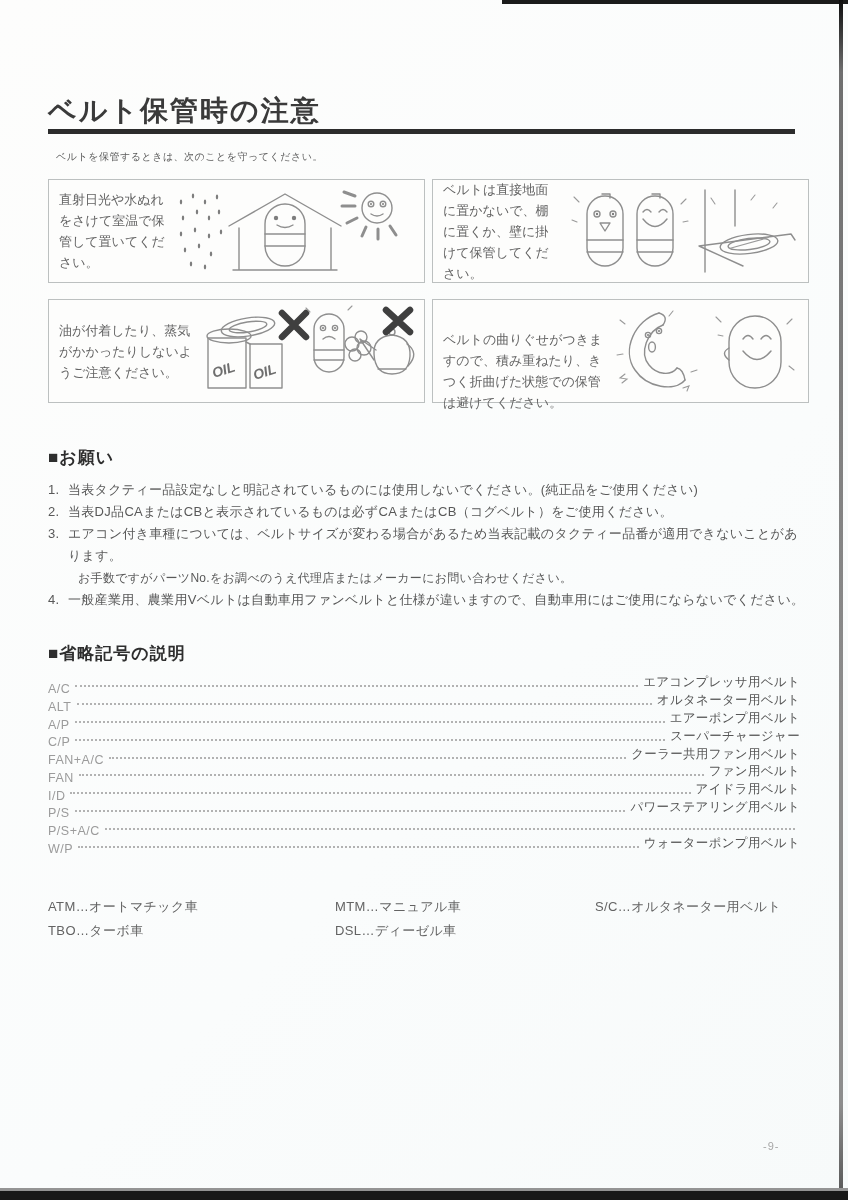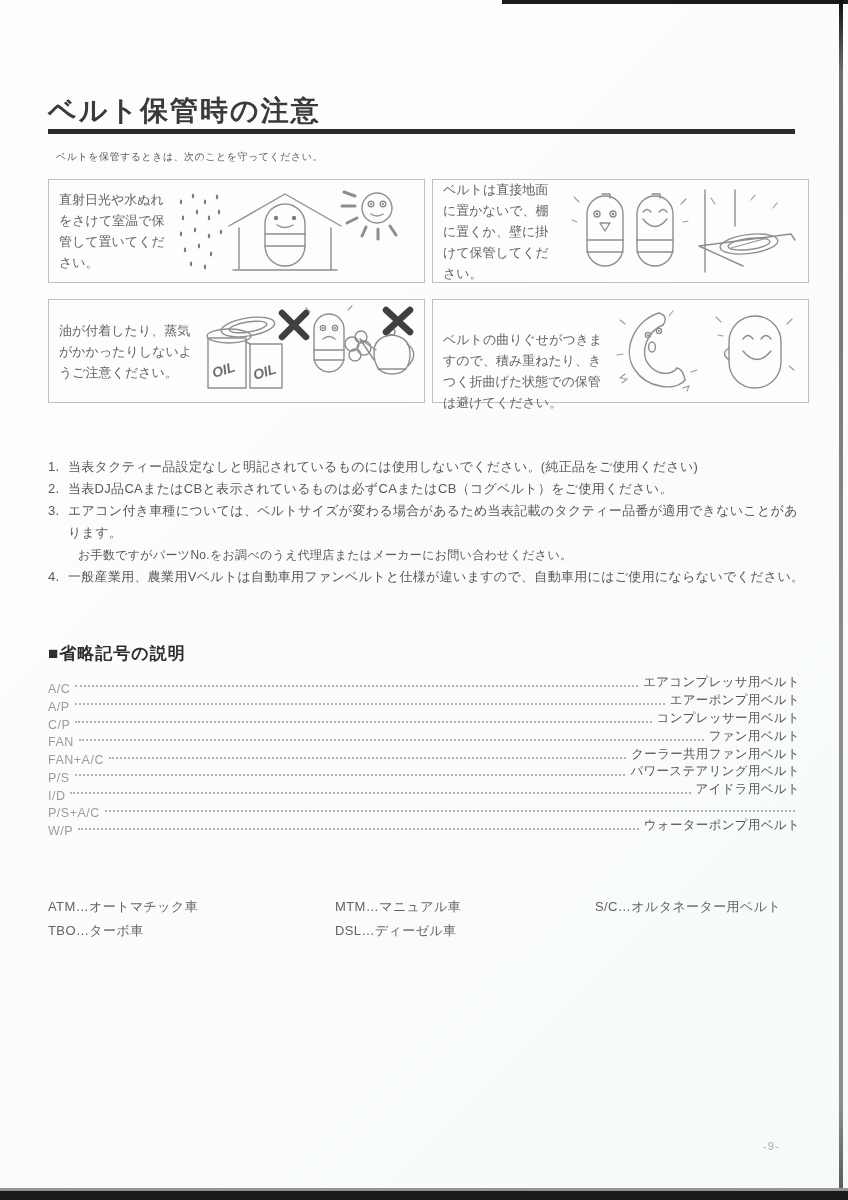--- a/index.html
+++ b/index.html
@@ -223,20 +223,21 @@
             <path class="ln" d="M130,31 Q135,24 140,31 M148,31 Q153,24 158,31"></path>
             <path class="ln" d="M130,43 Q144,60 158,43"></path>
             <path class="lnthin" d="M108,14 L103,9 M174,16 L179,11 M176,58 L181,62 M110,28 L105,27"></path>
           </g>
         </svg>
       </div>
     </div>
   </div>
 
   <div class="notice">
+    <div class="section-heading">■お願い</div>
     <div class="notice-items">
       <div class="notice-item">
         <span class="notice-num">1.</span>
         <span>当表タクティー品設定なしと明記されているものには使用しないでください。(純正品をご使用ください)</span>
       </div>
       <div class="notice-item">
         <span class="notice-num">2.</span>
         <span>当表DJ品CAまたはCBと表示されているものは必ずCAまたはCB（コグベルト）をご使用ください。</span>
       </div>
       <div class="notice-item">
@@ -253,48 +254,53 @@
 
   <div class="abbrev">
     <div class="section-heading">■省略記号の説明</div>
     <div class="abbrev-rows">
       <div class="abbrev-row">
         <span class="abbrev-code">A/C</span>
         <span class="leader"></span>
         <span class="abbrev-def">エアコンプレッサ用ベルト</span>
       </div>
       <div class="abbrev-row">
+        <span class="abbrev-code">ALT</span>
+        <span class="leader"></span>
+        <span class="abbrev-def">オルタネーター用ベルト</span>
+      </div>
+      <div class="abbrev-row">
         <span class="abbrev-code">A/P</span>
         <span class="leader"></span>
         <span class="abbrev-def">エアーポンプ用ベルト</span>
       </div>
       <div class="abbrev-row">
         <span class="abbrev-code">C/P</span>
         <span class="leader"></span>
-        <span class="abbrev-def">コンプレッサー用ベルト</span>
+        <span class="abbrev-def">スーパーチャージャー</span>
+      </div>
+      <div class="abbrev-row">
+        <span class="abbrev-code">FAN+A/C</span>
+        <span class="leader"></span>
+        <span class="abbrev-def">クーラー共用ファン用ベルト</span>
       </div>
       <div class="abbrev-row">
         <span class="abbrev-code">FAN</span>
         <span class="leader"></span>
         <span class="abbrev-def">ファン用ベルト</span>
       </div>
       <div class="abbrev-row">
-        <span class="abbrev-code">FAN+A/C</span>
-        <span class="leader"></span>
-        <span class="abbrev-def">クーラー共用ファン用ベルト</span>
+        <span class="abbrev-code">I/D</span>
+        <span class="leader"></span>
+        <span class="abbrev-def">アイドラ用ベルト</span>
       </div>
       <div class="abbrev-row">
         <span class="abbrev-code">P/S</span>
         <span class="leader"></span>
         <span class="abbrev-def">パワーステアリング用ベルト</span>
-      </div>
-      <div class="abbrev-row">
-        <span class="abbrev-code">I/D</span>
-        <span class="leader"></span>
-        <span class="abbrev-def">アイドラ用ベルト</span>
       </div>
       <div class="abbrev-row">
         <span class="abbrev-code">P/S+A/C</span>
         <span class="leader"></span>
       </div>
       <div class="abbrev-row">
         <span class="abbrev-code">W/P</span>
         <span class="leader"></span>
         <span class="abbrev-def">ウォーターポンプ用ベルト</span>
       </div>

